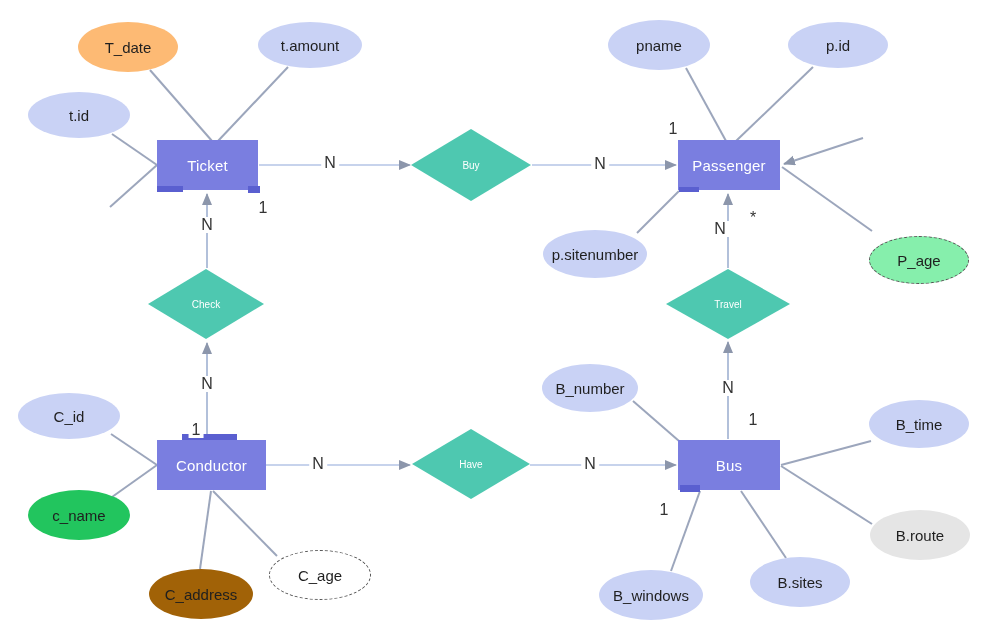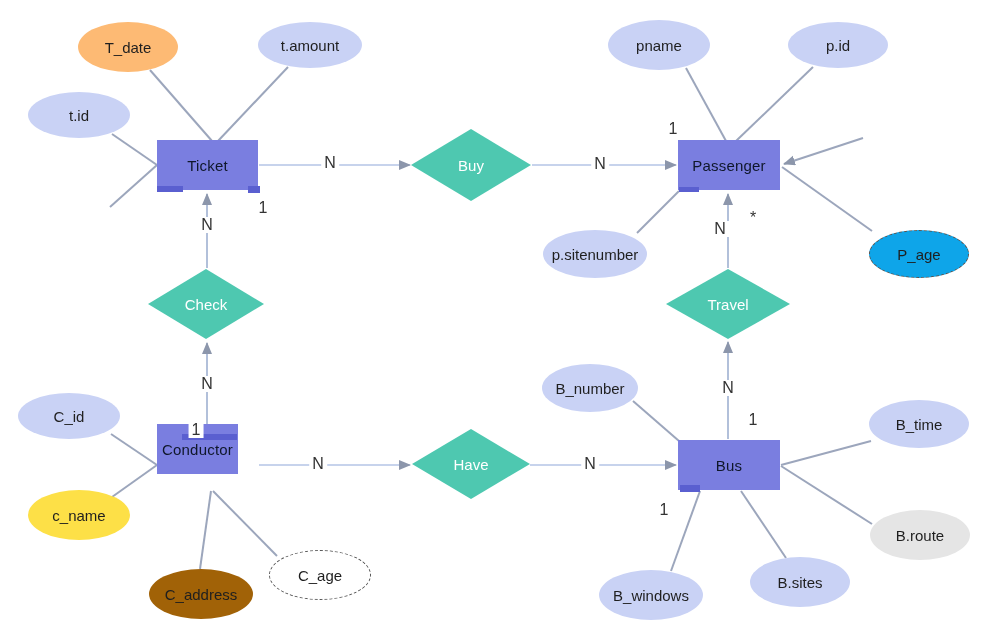--- a/index.html
+++ b/index.html
@@ -4,25 +4,25 @@
 <style>
   html,body{margin:0;padding:0;}
   body{
     width:1000px;height:640px;background:#ffffff;
     font-family:"Liberation Sans",sans-serif;position:relative;overflow:hidden;
   }
   #stage{position:absolute;left:0;top:0;width:1000px;height:640px;}
   #stage svg{position:absolute;left:0;top:0;z-index:0;}
   .entity{
     position:absolute;z-index:2;display:flex;align-items:center;justify-content:center;
-    color:#0f172a;font-size:15px;letter-spacing:.2px;
+    color:#ffffff;font-size:15px;letter-spacing:.2px;
   }
   .diamond{
     position:absolute;z-index:2;display:flex;align-items:center;justify-content:center;
-    color:#ffffff;font-size:15px;
+    color:#ffffff;font-size:10px;
     clip-path:polygon(50% 0,100% 50%,50% 100%,0 50%);
   }
   .attr{
     position:absolute;z-index:2;box-sizing:border-box;border-radius:50%;
     display:flex;align-items:center;justify-content:center;
     font-size:15px;color:#1f1f1f;white-space:nowrap;
   }
   .attr.key{border:1.5px solid #8e97ab;}
   .attr.key::before{
     content:"";position:absolute;inset:3px;border:1.5px solid #8e97ab;border-radius:50%;
@@ -70,21 +70,21 @@
       <line x1="530" y1="465" x2="676" y2="465" stroke="#c7d3ec" stroke-width="2" marker-end="url(#arrow)"></line>
       <line x1="728" y1="439" x2="728" y2="342" stroke="#b2c0da" stroke-width="2" marker-end="url(#arrow)"></line>
       <line x1="728" y1="268" x2="728" y2="194" stroke="#b2c0da" stroke-width="2" marker-end="url(#arrow)"></line>
     </svg>
     <div class="entity" style="left: 157px; top: 140px; width: 101px; height: 50px; background: rgb(122, 126, 224);">
       <span>Ticket</span>
     </div>
     <div class="entity" style="left: 678px; top: 140px; width: 102px; height: 50px; background: rgb(122, 126, 224);">
       <span>Passenger</span>
     </div>
-    <div class="entity" style="left: 157px; top: 424px; width: 81px; height: 50px; background: rgb(122, 126, 224);">
+    <div class="entity" style="left: 157px; top: 440px; width: 109px; height: 50px; background: rgb(122, 126, 224);">
       <span>Conductor</span>
     </div>
     <div class="entity" style="left: 678px; top: 440px; width: 102px; height: 50px; background: rgb(122, 126, 224);">
       <span>Bus</span>
     </div>
     <div class="diamond" style="left: 411px; top: 129px; width: 120px; height: 72px; background: rgb(78, 200, 176);">
       <span>Buy</span>
     </div>
     <div class="diamond" style="left: 148px; top: 269px; width: 116px; height: 70px; background: rgb(78, 200, 176);">
       <span>Check</span>
@@ -103,30 +103,30 @@
     </div>
     <div class="attr normal" style="left: 28px; top: 92px; width: 102px; height: 46px; background: rgb(201, 210, 245);">
       <span>t.id</span>
     </div>
     <div class="attr normal" style="left: 608px; top: 20px; width: 102px; height: 50px; background: rgb(201, 210, 245);">
       <span>pname</span>
     </div>
     <div class="attr normal" style="left: 788px; top: 22px; width: 100px; height: 46px; background: rgb(201, 210, 245);">
       <span>p.id</span>
     </div>
-    <div class="attr derived" style="left: 869px; top: 230px; width: 100px; height: 48px; background: #0ea5e9;">
+    <div class="attr derived" style="left: 869px; top: 236px; width: 100px; height: 48px; background: #86efac;">
       <span>P_age</span>
     </div>
     <div class="attr normal" style="left: 543px; top: 230px; width: 104px; height: 48px; background: rgb(201, 210, 245);">
       <span>p.sitenumber</span>
     </div>
     <div class="attr normal" style="left: 18px; top: 393px; width: 102px; height: 46px; background: rgb(201, 210, 245);">
       <span>C_id</span>
     </div>
-    <div class="attr normal" style="left: 28px; top: 490px; width: 102px; height: 50px; background: #fde047;">
+    <div class="attr normal" style="left: 28px; top: 490px; width: 102px; height: 50px; background: #22c55e;">
       <span>c_name</span>
     </div>
     <div class="attr normal" style="left: 149px; top: 569px; width: 104px; height: 50px; background: #a16207;">
       <span>C_address</span>
     </div>
     <div class="attr derived" style="left: 269px; top: 550px; width: 102px; height: 50px; background: rgb(255, 255, 255);">
       <span>C_age</span>
     </div>
     <div class="attr normal" style="left: 542px; top: 364px; width: 96px; height: 48px; background: rgb(201, 210, 245);">
       <span>B_number</span>

